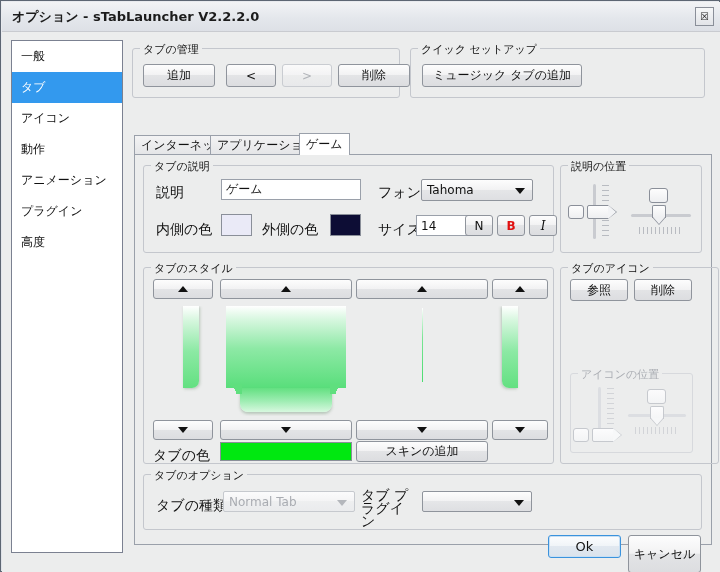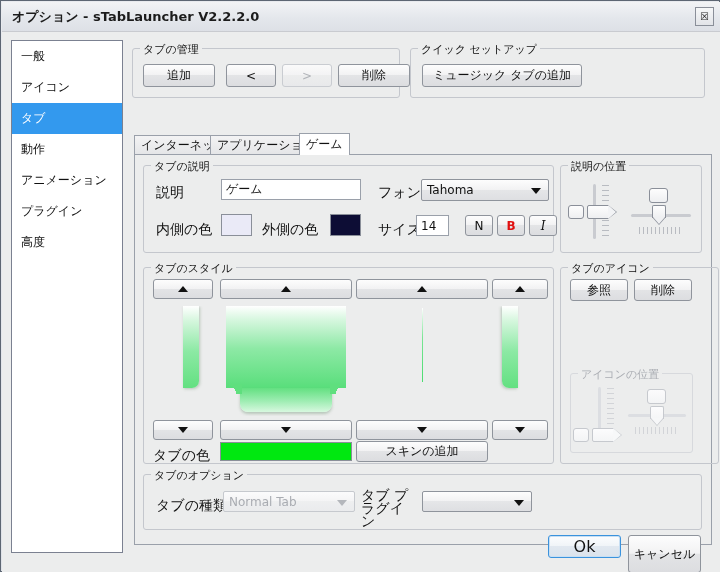--- a/index.html
+++ b/index.html
@@ -201,21 +201,21 @@
 
   
   .preview{position:absolute;overflow:hidden;}
 
   
   #ok-btn{
     position:absolute;box-sizing:border-box;
     border:1px solid #3b93dd;border-radius:3px;
     background:linear-gradient(180deg,#fcfdfe 0%,#f0f4f8 48%,#e1e8f0 50%,#dbe3ec 100%);
     box-shadow:inset 0 0 0 1px #c8dff3;
-    font-size:16px;color:#111;display:flex;align-items:center;justify-content:center;
+    font-size:13px;color:#111;display:flex;align-items:center;justify-content:center;
     cursor:default;
   }
   #cancel-btn{
     position:absolute;box-sizing:border-box;
     border:1px solid #8f949c;border-radius:3px;
     background:linear-gradient(180deg,#fdfdfd 0%,#f2f2f3 48%,#e3e4e6 50%,#dcdde0 100%);
     font-size:12px;color:#111;display:flex;align-items:center;justify-content:center;
     cursor:default;
   }
   .bold-red{color:#e01010;font-weight:bold;}
@@ -230,22 +230,22 @@
     <div id="title-text">オプション - sTabLauncher V2.2.2.0</div>
     <div id="close-btn">
       <div class="glyph">☒</div>
     </div>
   </div>
 
   <div id="client">
 
     <div id="sidebar">
       <div class="side-item">一般</div>
+      <div class="side-item sel">タブ</div>
       <div class="side-item">アイコン</div>
-      <div class="side-item sel">タブ</div>
       <div class="side-item">動作</div>
       <div class="side-item">アニメーション</div>
       <div class="side-item">プラグイン</div>
       <div class="side-item">高度</div>
     </div>
 
     <div id="panel">
 
       <div class="gb" style="left:2px;top:8px;width:268px;height:50px;">
         <span class="gb-label">タブの管理</span>
@@ -266,31 +266,31 @@
         <div class="tabitem active" style="left:165px;">ゲーム</div>
       </div>
 
       <div id="tabpage">
 
         <div class="gb" style="left:8px;top:10px;width:411px;height:88px;">
           <span class="gb-label">タブの説明</span>
           <span class="lbl" style="left:12px;top:18px;">説明</span>
           <div class="txt" style="left:77px;top:13px;width:140px;height:21px;">ゲーム</div>
           <span class="lbl" style="left:234px;top:18px;">フォント</span>
-          <div class="combo" style="left:277px;top:13px;width:128px;height:22px;">
+          <div class="combo" style="left:277px;top:13px;width:112px;height:22px;">
             <span>Tahoma</span>
             <span class="carat"></span>
           </div>
 
           <span class="lbl" style="left:12px;top:55px;">内側の色</span>
           <div class="swatch" style="left: 77px; top: 48px; width: 31px; height: 22px; background: rgb(234, 234, 247);"></div>
           <span class="lbl" style="left:118px;top:55px;">外側の色</span>
           <div class="swatch" style="left: 186px; top: 48px; width: 31px; height: 22px; background: rgb(13, 13, 53);"></div>
           <span class="lbl" style="left:234px;top:55px;">サイズ</span>
-          <div class="txt" style="left:272px;top:49px;width:33px;height:21px;">14</div>
+          <div class="txt" style="left:272px;top:49px;width:64px;height:21px;">14</div>
           <div class="btn" style="left:321px;top:49px;width:28px;height:21px;">
             <span>N</span>
           </div>
           <div class="btn" style="left:353px;top:49px;width:28px;height:21px;">
             <span class="bold-red">B</span>
           </div>
           <div class="btn" style="left:385px;top:49px;width:28px;height:21px;">
             <span class="ital">I</span>
           </div>
         </div>

